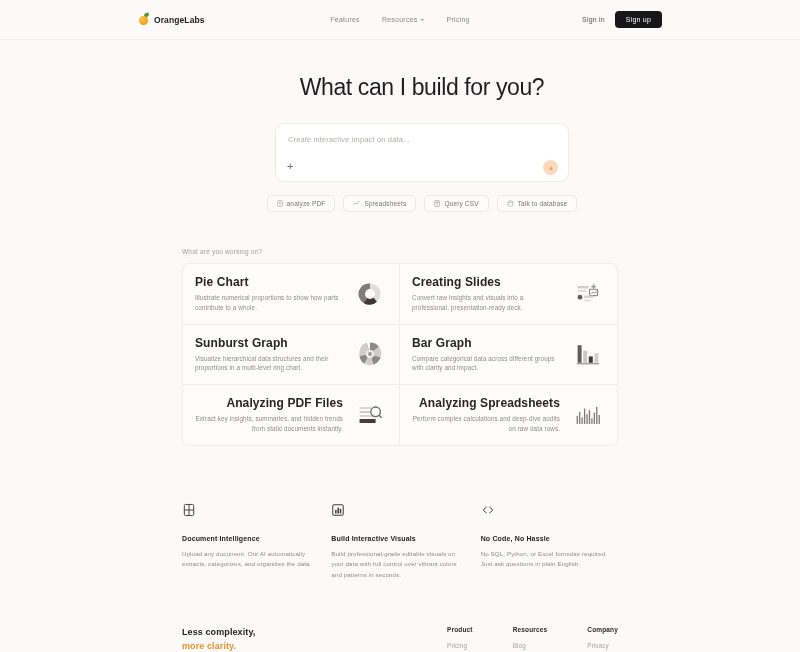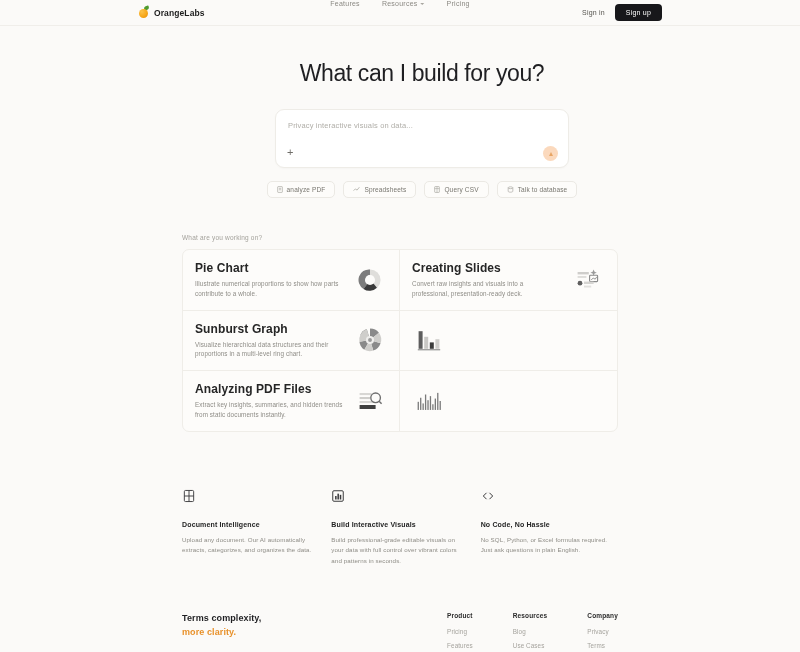--- a/index.html
+++ b/index.html
@@ -6,24 +6,24 @@
   html, body {
     width: 800px; height: 652px;
     background: #fbfaf8;
     font-family: "Liberation Sans", sans-serif;
     color: #2b2b2b;
     overflow: hidden;
   }
 
   
   .topbar {
-    height: 26px;
+    height: 40px;
     background: #fbfaf8;
     border-bottom: 1px solid #f0eeea;
-    display: flex; 
+    display: flex; align-items: center;
     padding: 0 138px;
     position: relative;
   }
   .brand { display: flex; align-items: center; gap: 4px; }
   .brand-mark { width: 12px; height: 13px; position: relative; }
   .brand-mark .fruit {
     position: absolute; left: 1px; top: 3px;
     width: 9px; height: 9px; border-radius: 50%;
     background: radial-gradient(circle at 32% 30%, #fcc34a 0%, #f7a81b 55%, #e58a05 100%);
   }
@@ -101,21 +101,21 @@
     display: grid; grid-template-columns: 1fr 1fr;
     border: 1px solid #efedE8; border-radius: 7px; overflow: hidden;
     background: #fdfcfa;
   }
   .card {
     padding: 11px 12px; min-height: 51px;
     border-right: 1px solid #efedE8; border-bottom: 1px solid #efedE8;
     display: flex; justify-content: space-between; gap: 8px; cursor: pointer;
   }
   .card:nth-child(2n) { border-right: none; }
-  .card:nth-child(5), .card:nth-child(6) { border-bottom: none; }
+  .card:nth-child(5), .card:nth-child(6) { border-bottom: none; text-align: right; }
   .card-title { font-size: 12px; font-weight: bold; color: #262626; margin-bottom: 4px; letter-spacing: .1px; }
   .card-desc { font-size: 6.3px; color: #8e8c86; line-height: 1.55; max-width: 148px; letter-spacing: .1px; }
   .card-art { flex: 0 0 auto; display: flex; align-items: center; justify-content: center; width: 34px; }
 
   
   .features {
     width: 436px; margin: 57px auto 0;
     display: grid; grid-template-columns: 1fr 1fr 1fr; gap: 12px;
   }
   .feature-icon { width: 14px; height: 14px; color: #3a3a3c; margin-bottom: 14px; }
@@ -160,21 +160,21 @@
     <span class="signin">Sign in</span>
     <button class="signup">Sign up</button>
   </div>
 </div>
 
 <div class="hero">
   <h1>What can I build for you?</h1>
 
   <div class="composer-wrap">
     <div class="composer">
-      <div class="composer-ph">Privacy interactive visuals on data...</div>
+      <div class="composer-ph">Create interactive impact on data...</div>
       <div class="composer-plus">+</div>
       <div class="composer-send">
         <span class="arrow"></span>
       </div>
     </div>
   </div>
 
   <div class="chips">
     <div class="chip">
       <svg width="6" height="7" viewBox="0 0 10 12">
@@ -264,20 +264,24 @@
             <path d="M16 16 L20 29 A14 14 0 0 1 9 28 Z"></path>
             <path d="M16 16 L3 18 A14 14 0 0 1 12 2.6 Z"></path>
           </g>
           <circle cx="16" cy="16" r="5" fill="#efeeec"></circle>
           <circle cx="16" cy="16" r="2.4" fill="#9a9a9a"></circle>
         </svg>
       </div>
     </div>
 
     <div class="card">
+      <div>
+        <div class="card-title">Bar Graph</div>
+        <div class="card-desc">Compare categorical data across different groups with clarity and impact.</div>
+      </div>
       <div class="card-art">
         <svg width="26" height="24" viewBox="0 0 32 30">
           <rect x="3" y="4" width="5" height="22" fill="#5d5d5d"></rect>
           <rect x="10" y="11" width="5" height="15" fill="#c9c8c5"></rect>
           <rect x="17" y="18" width="5" height="8" fill="#3c3c3c"></rect>
           <rect x="24" y="14" width="5" height="12" fill="#cfcecb"></rect>
           <rect x="2" y="26.5" width="28" height="1.4" fill="#8a8a8a"></rect>
         </svg>
       </div>
     </div>
@@ -293,20 +297,24 @@
           <rect x="3" y="10" width="13" height="2.6" fill="#cfcecb"></rect>
           <rect x="3" y="15" width="17" height="2.6" fill="#d8d7d4"></rect>
           <rect x="3" y="20" width="20" height="5" fill="#3f3f3f"></rect>
           <circle cx="23" cy="11" r="6" fill="none" stroke="#6e6e6e" stroke-width="1.7"></circle>
           <line x1="27.4" y1="15.4" x2="30.5" y2="18.5" stroke="#6e6e6e" stroke-width="1.9"></line>
         </svg>
       </div>
     </div>
 
     <div class="card">
+      <div>
+        <div class="card-title">Analyzing Spreadsheets</div>
+        <div class="card-desc">Perform complex calculations and deep-dive audits on raw data rows.</div>
+      </div>
       <div class="card-art">
         <svg width="26" height="22" viewBox="0 0 32 26">
           <g fill="#7a7a7a">
             <rect x="2" y="14" width="1.6" height="10"></rect>
             <rect x="5" y="9" width="1.6" height="15"></rect>
             <rect x="8" y="16" width="1.6" height="8"></rect>
             <rect x="11" y="5" width="1.6" height="19"></rect>
             <rect x="14" y="12" width="1.6" height="12"></rect>
             <rect x="17" y="7" width="1.6" height="17"></rect>
             <rect x="20" y="17" width="1.6" height="7"></rect>
@@ -348,21 +356,21 @@
       <polyline points="9,7 4,12 9,17" fill="none" stroke="#3a3a3c" stroke-width="1.7" stroke-linecap="round" stroke-linejoin="round"></polyline>
       <polyline points="15,7 20,12 15,17" fill="none" stroke="#3a3a3c" stroke-width="1.7" stroke-linecap="round" stroke-linejoin="round"></polyline>
     </svg>
     <div class="feature-title">No Code, No Hassle</div>
     <div class="feature-desc">No SQL, Python, or Excel formulas required. Just ask questions in plain English.</div>
   </div>
 </div>
 
 <div class="footer">
   <div class="foot-tag">
-    <div class="l1">Terms complexity,</div>
+    <div class="l1">Less complexity,</div>
     <div class="l2">more clarity.</div>
   </div>
 
   <div class="foot-cols">
     <div>
       <div class="foot-col-title">Product</div>
       <div class="foot-link">Pricing</div>
       <div class="foot-link">Features</div>
     </div>
     <div>

